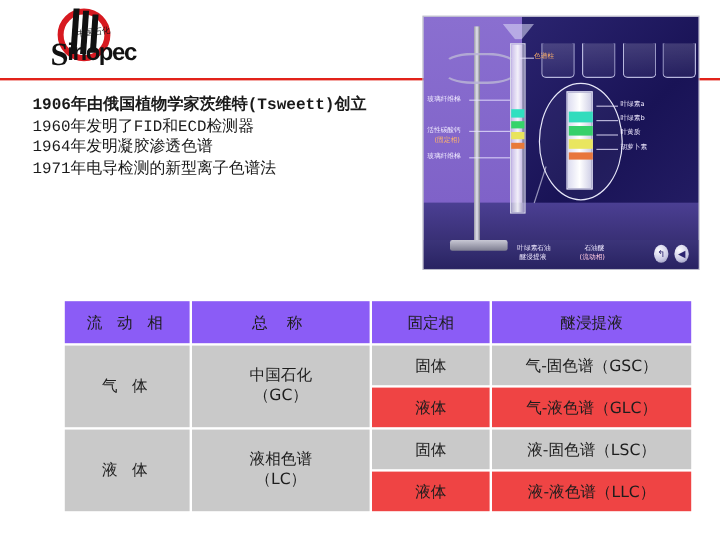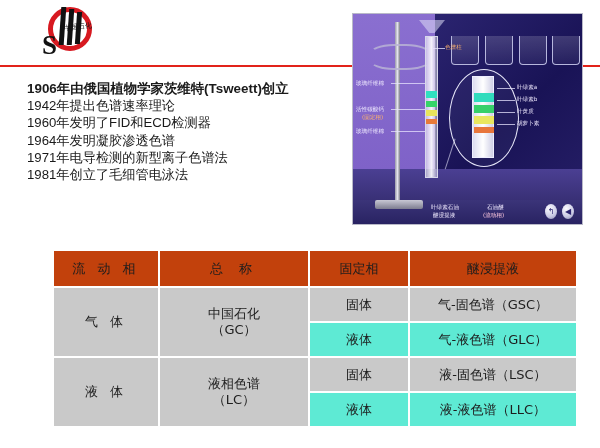--- a/index.html
+++ b/index.html
@@ -86,21 +86,21 @@
   }
 
   
   .history {
     position: absolute;
     left: 27px;
     top: 80px;
     width: 320px;
   }
   .history .line {
-    font-family: Liberation Sans, sans-serif;
+    font-family: Liberation Mono, monospace;
     font-size: 13.2px;
     line-height: 17.2px;
     color: #1a1a1a;
     white-space: nowrap;
   }
   .history .line.first {
     font-weight: bold;
     font-size: 13.4px;
   }
 
@@ -278,49 +278,48 @@
   }
   .tbl td {
     font-family: "DejaVu Sans", sans-serif;
     font-size: 13px;
     color: #1d1d1d;
     text-align: center;
     vertical-align: middle;
     padding: 0;
     border: none;
   }
-  .c-head { background: #c2410c; height: 35px; font-size: 13.5px; }
+  .c-head { background: #8b5cf6; height: 35px; font-size: 13.5px; }
   .c-dark { background: #c9c9c9; }
-  .c-light { background: #5eead4; }
+  .c-light { background: #ef4444; }
   .rowh { height: 33px; }
   .wide-sp { letter-spacing: 4px; }
   .sp2 { letter-spacing: 6px; }
   .two-line { line-height: 16px; }
 </style>
 </head>
 <body>
 
 <div class="logo-wrap">
   <div class="logo-circle"></div>
   <div class="logo-bar lb1"></div>
   <div class="logo-bar lb2"></div>
   <div class="logo-bar lb3"></div>
   <div class="logo-cn">中国石化</div>
   <div class="logo-s">S</div>
+  <div class="logo-word">inopec</div>
 </div>
 
 <div class="red-rule"></div>
 
 <div class="history">
   <div class="line first">1906年由俄国植物学家茨维特(Tsweett)创立</div>
-  <div class="line">1942年提出色谱速率理论</div>
   <div class="line">1960年发明了FID和ECD检测器</div>
   <div class="line">1964年发明凝胶渗透色谱</div>
   <div class="line">1971年电导检测的新型离子色谱法</div>
-  <div class="line">1981年创立了毛细管电泳法</div>
 </div>
 
 <div class="illus">
   <div class="panel-left"></div>
   <div class="panel-dark"></div>
   <div class="panel-bottom"></div>
   <div class="bench"></div>
 
   <div class="stand-pole"></div>
   <div class="stand-base"></div>

